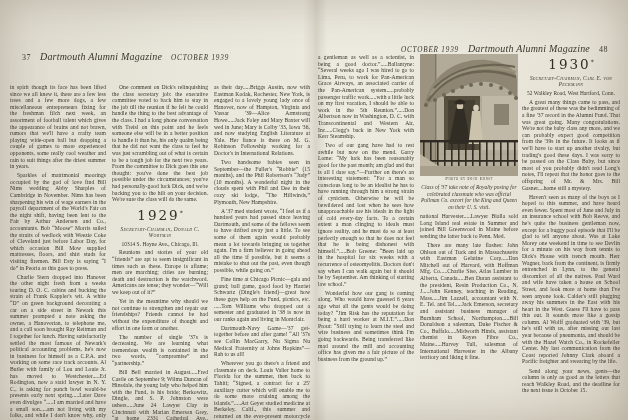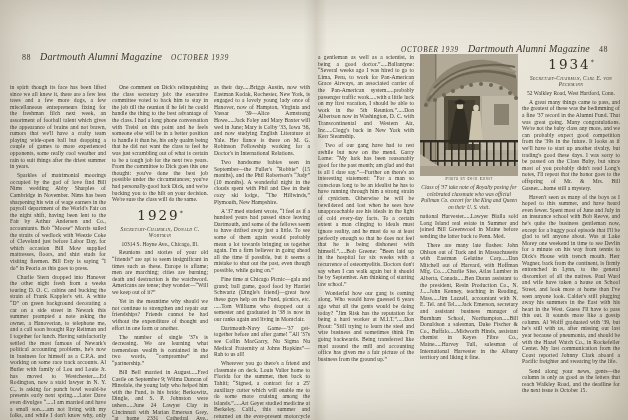--- a/index.html
+++ b/index.html
@@ -50,21 +50,21 @@
     line-height:1.22;margin:0 0 3.5px 0;color:#3e392f;}
 </style>
 </head>
 <body>
 
 <div class="spread">
   <div class="gutter"></div>
 
   <div class="page" id="pageL">
     <div class="pagehead">
-      <span class="pn">88</span>
+      <span class="pn">37</span>
       <span class="mag">Dartmouth Alumni Magazine</span>
       <span class="issuedate">OCTOBER 1939</span>
     </div>
 
     <div class="col" id="L-col1">
       <p class="noind">in spirit though its face has been lifted since we all knew it, there are a few less trees and a few more dogs, a few miscellaneous entrepreneurs fixing for the freshman filch next week, an assortment of football talent which gives the appearance of brains and not brawn, rumors that we'll have a crafty team playing wide-open ball but dropping a couple of games to more experienced opponents, some really cool weather and rain to suit things after the driest summer in years.</p>
       <p>Sparkles of matrimonial moorings occupied by the god of love find Bill Nims wedding Abby Sharples of Cambridge in November. Nims has been sharpening his win of wage earners in the payroll department of the World's Fair on the night shift, having been lent to the Fair by Arthur Andersen and Co., accountants. Bob “Moose” Morris sailed the straits of wedlock with Weezie Coke of Cleveland just before Labor Day, for which occasion Bill Mow supplied mattresses, floors, and shirt studs for visiting firemen. Bill Esty is saying “I do” in Peoria as this goes to press.</p>
       <p>Charlie Stern dropped into Hanover the other night fresh from a weeks touring D. O. C. cabins and bucking the strain of Frank Kappler's wit. A white “D” on green background decorating a car on a side street in Newark this summer prompted a note asking the owner, a Hanoverian, to telephone me, and a call soon brought Ray Reitman and I together for lunch. Having satisfactorily settled the most famous of Newark's political accounting problems, he's now in business for himself as a C.P.A. and working on some race track accounts. Al Butler with family of Lou and Louie Jr. has moved to Westchester.....Ed Rodington, now a staid lawyer in N. Y. C., is asking for punch bowl would-be presents early next spring.....Later Dave even divulges “.....I am married and have a small son.....am not living with my folks, and while I don't know why, only once in a great while do I get my mail.....I spend my evenings washing dishes and staying home with Jae Jr.” Stan Jackson has succumbed to the game if not the art of golf while doing a bang-up job in Hanover for the fraternities and the Alumni Magazine. His “chipping jigger” serves the purpose of all clubs when off steel or wood and relieves the normal congestion caused by a bag by eliminating it entirely. Rob Burton just got back from a musical cruise into southern waters.....John McKernan drafts a note—“Yes, I'm still in the newspaper game—and loving it. MacPherson, as you probably know, has been married for over a year and has a daughter, too. No, I'm not married. Phyllis Brown escaped me!” That's all the gossip and dribble I can let my type set in Hanover town—but it's one great place to be back in, even for a short stay.</p>
     </div>
 
@@ -176,21 +176,21 @@
         <rect x="0" y="112" width="98" height="10" fill="#a89f8c"></rect>
       </svg>
       <p class="credit">Photo by Dick Ernst</p>
       <p class="caption">Class of '37 take note of Royalty posing for celebrated classmate who was official Pullman Co. escort for the King and Queen on their U. S. visit.</p>
       <p class="noind">national Harvester.....Lawyer Bialla sold Long Island real estate in Summer and joined Bill Greenwood in Maine before sending the latter back to Penn. Med.</p>
       <p>There are many late flashes: John Ohlson out of Tuck and in Massachusetts with Eastman Gelatine Corp.....Dan Mitchell out of Harvard, with Hoffman Mfg. Co.....Charlie Sise, Atlas Lumber in Alberta, Canada.....Ben Duran assistant to the president, Resin Production Co., N. J.....John Kenney, teaching in Reading, Mass.....Jim Lazzell, accountant with N. E. Tel. and Tel.....Jack Emerson, secretary and assistant business manager of Burnham School, Northampton.....Bill Donaldson a salesman, Duke Fischer &amp; Co., Buffalo.....Midworth Hinds, assistant chemist in Keyes Fibre Co., Maine.....Harvey Tull, salesman of International Harvester in the Albany territory and liking it fine.</p>
     </div>
 
     <div class="col" id="R-col3">
       <div class="classhead">
-        <span>1934</span><sup>*</sup>
+        <span>1930</span><sup>*</sup>
       </div>
       <p class="secline">Secretary-Chairman, Carl E. von Peckmann</p>
       <p class="addrline">52 Walkley Road, West Hartford, Conn.</p>
       <p>A great many things came to pass, and the greatest of these was the bedimming of a fine '37 record in the Alumni Fund. That was great going. Many congratulations. We're not the baby class any more, and we can probably expect good competition from the '39s in the future. It looks as if we'll have to start up another rivalry, but trading's good these days. I was sorry to be passed on the Class Baby, but since most of you probably didn't read Long's notes, I'll repeat that the honor goes to the offspring of Mr. &amp; Mrs. Bill Gasner....home still a mystery.</p>
       <p>Haven't seen as many of the boys as I hoped to this summer, and have heard even fewer. Spent most of June and July in an insurance school with Bob Reeve, and he's quite the business gentleman now, except for a buggy pool episode that I'll be glad to tell anyone about. Was at Lake Morey one weekend in time to see Devlin for a minute on his way from tennis to Dick's House with trench mouth. Herr Wagner, back from the continent, is firmly entrenched in Lynn, to the general discomfort of all the natives. Paul Ward and wife have taken a house on School Street, and look more at home than I've seen anyone look. Calder's still plugging away his summers in the East with his heart in the West. Guess I'll have to pass this out. It sounds more like a gossip column. Al Wolff graduated with '39, but he's still with us, after missing our last year because of pneumonia, and should be with the Hazel Watch Co., in Rockefeller Center. My last communication from the Coast reported Johnny Clark aboard a Pacific freighter and swearing by the life.</p>
       <p>Send along your news, gents—the column is only as good as the letters that reach Walkley Road, and the deadline for the next issue is October 15.</p>
     </div>
   </div>
 </div>
 

